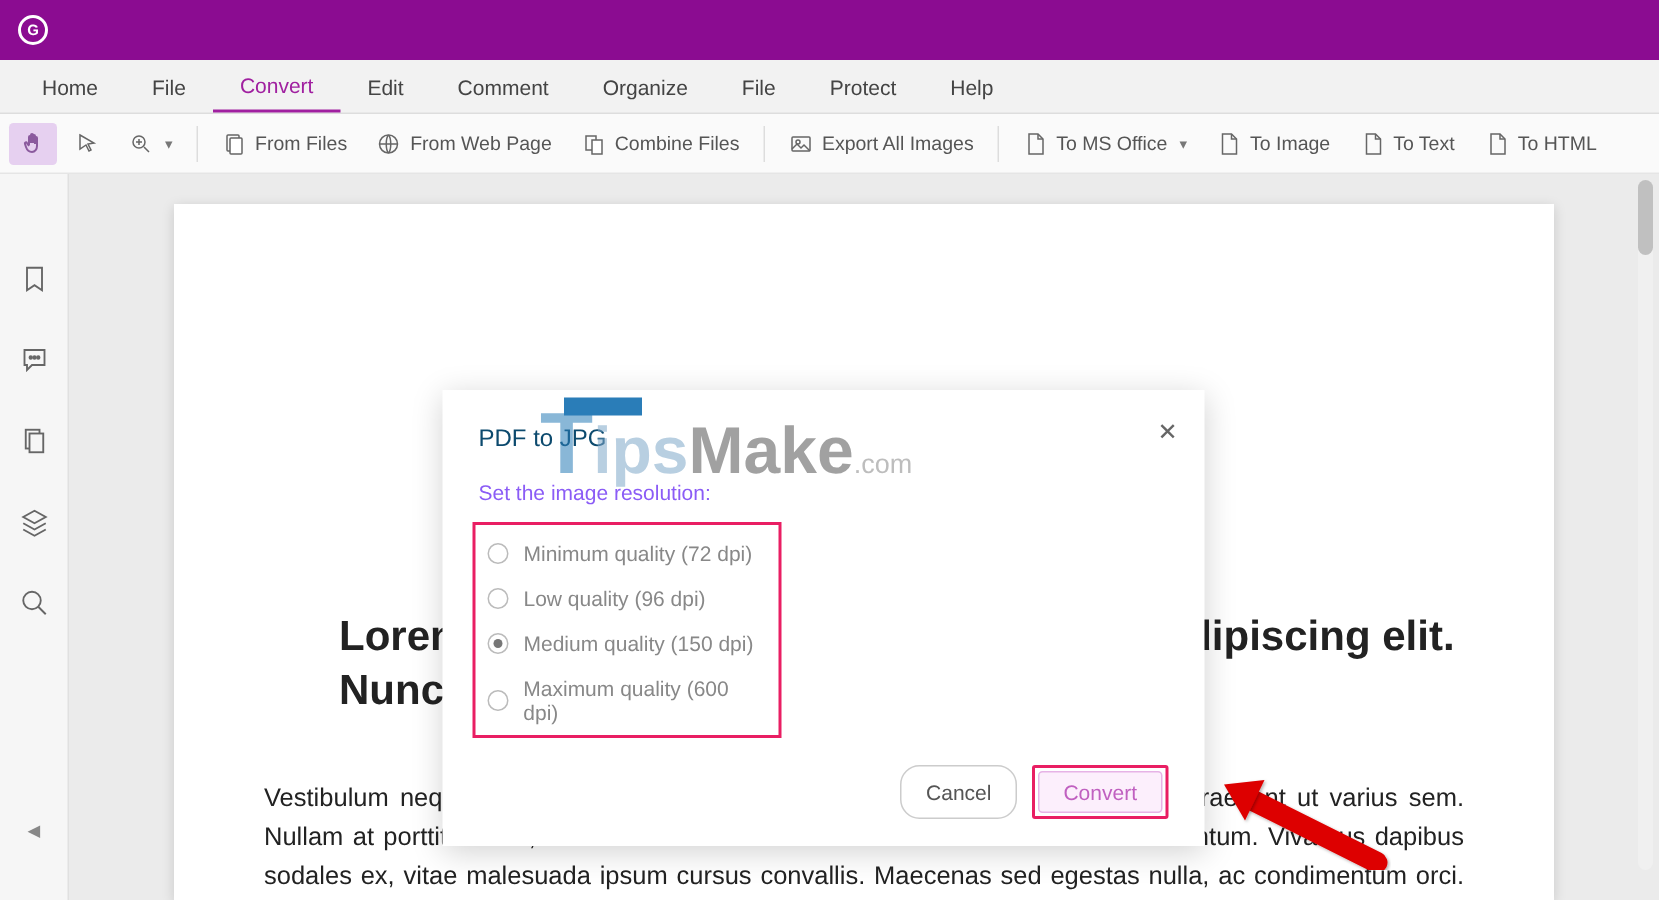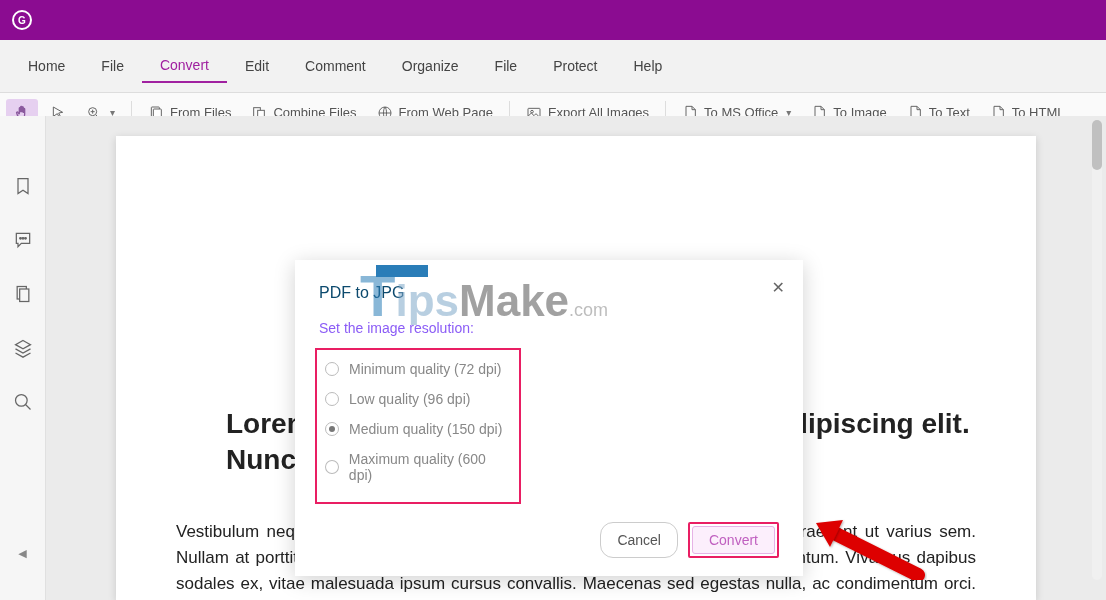--- a/index.html
+++ b/index.html
@@ -1,21 +1,21 @@
 <!DOCTYPE html>
 <html><head>
 <meta charset="utf-8">
 <style>
 * { margin: 0; padding: 0; box-sizing: border-box; font-family: 'Segoe UI', Tahoma, sans-serif; }
 body { width: 1106px; height: 600px; background: #fff; overflow: hidden; position: relative; }
 .titlebar { height: 40px; background: #8b0c91; display: flex; align-items: center; padding: 0 12px; color: #fff; }
 .titlebar .logo { width: 20px; height: 20px; border: 2px solid #fff; border-radius: 50%; display: inline-flex; align-items: center; justify-content: center; font-size: 10px; font-weight: bold; margin-right: 10px; }
 .titlebar .title { font-size: 16px; font-weight: 400; }
 .titlebar .title .online { font-style: italic; font-weight: 300; }
-.menubar { height: 53px; background: #f2f2f2; display: flex; align-items: center; padding: 0 10px; border-bottom: 1px solid #ddd; }
+.menubar { height: 36px; background: #f2f2f2; display: flex; align-items: center; padding: 0 10px; border-bottom: 1px solid #ddd; }
 .menubar .menu-item { padding: 8px 18px; font-size: 14px; color: #444; cursor: pointer; }
 .menubar .menu-item.active { color: #a020a0; border-bottom: 2px solid #a020a0; }
 .toolbar { height: 40px; background: #fafafa; display: flex; align-items: center; padding: 0 6px; gap: 4px; border-bottom: 1px solid #e5e5e5; }
 .tool-btn { display: flex; align-items: center; padding: 6px 8px; font-size: 13px; color: #555; cursor: pointer; gap: 6px; }
 .tool-btn.hand { background: #e6d0f0; border-radius: 3px; }
 .tool-btn svg, .tool-btn .icn { width: 16px; height: 16px; }
 .tool-sep { width: 1px; height: 24px; background: #ddd; margin: 0 4px; }
 .content-area { position: absolute; top: 116px; left: 0; right: 0; bottom: 0; display: flex; background: #ebebeb; }
 .sidebar { width: 46px; background: #f6f6f6; border-right: 1px solid #e0e0e0; display: flex; flex-direction: column; align-items: center; padding-top: 60px; gap: 34px; }
 .sidebar .side-icon { width: 20px; height: 20px; color: #666; cursor: pointer; }
@@ -23,21 +23,21 @@
 .page-wrap { flex: 1; display: flex; justify-content: center; padding: 20px 40px 0; position: relative; }
 .page { width: 920px; background: #fff; box-shadow: 0 2px 8px rgba(0,0,0,.15); padding: 50px 60px 0 60px; font-family: Georgia, 'Times New Roman', serif; color: #222; }
 .page h1 { font-size: 28px; font-weight: 700; line-height: 1.3; margin-bottom: 40px; text-align:left; padding-left:50px;}
 .page p { font-size: 17px; line-height: 1.55; text-align: justify; }
 .scrollbar { position: absolute; right: 4px; top: 120px; width: 10px; height: 460px; background: #f0f0f0; border-radius: 5px; }
 .scrollbar .thumb { width: 10px; height: 50px; background: #c0c0c0; border-radius: 5px; position: absolute; top: 0; }
 .dialog { position: absolute; left: 295px; top: 260px; width: 508px; background: #fff; box-shadow: 0 4px 20px rgba(0,0,0,.18); padding: 24px 24px 18px; }
 .dialog .dlg-title { font-size: 16px; color: #0c4a6e; font-weight: 400; margin-bottom: 18px; }
 .dialog .close { position: absolute; top: 18px; right: 18px; font-size: 16px; color: #666; cursor: pointer; background:none;border:none;}
 .dialog .sub { font-size: 14px; color: #8b5cf6; margin-bottom: 12px; }
-.radio-group { border: 2px solid #e91e63; padding: 4px 8px 12px; width: 206px; margin-left:-4px; }
+.radio-group { border: 2px solid #e91e63; padding: 4px 8px 0; width: 206px; margin-left:-4px; }
 .radio-opt { display: flex; align-items: center; gap: 10px; padding: 7px 0; font-size: 14px; color: #888; cursor: pointer; }
 .radio-opt .radio { width: 14px; height: 14px; border: 1px solid #bbb; border-radius: 50%; display: inline-flex; align-items: center; justify-content: center; }
 .radio-opt.selected .radio::after { content: ''; width: 6px; height: 6px; background: #777; border-radius: 50%; }
 .dlg-buttons { display: flex; justify-content: flex-end; gap: 10px; margin-top: 18px; }
 .btn { padding: 6px 16px; font-size: 14px; border: 1px solid #ccc; background: #fff; border-radius: 13px; cursor: pointer; color: #555; }
 .btn.primary-wrap { border: 2px solid #e91e63; padding: 2px; border-radius: 2px;}
 .btn.primary { border: 1px solid #e6b3e6; background: #fceffc; color: #c060c0; padding: 5px 16px; border-radius:3px;}
 
 .watermark { position: absolute; left: 360px; top: 262px; font-size: 44px; font-weight: 700; color: #7fa8c9; opacity: .55; pointer-events: none; font-family: Arial, sans-serif; z-index:5;}
 .watermark .t { color:#2a7db8; font-size:58px; font-weight:900;}
@@ -88,31 +88,31 @@
   <div class="tool-sep"></div>
   <div class="tool-btn">
     <svg class="icn" viewBox="0 0 24 24" fill="none" stroke="#666" stroke-width="1.5">
         <rect x="5" y="3" width="12" height="16" rx="1"></rect>
         <rect x="8" y="6" width="12" height="16" rx="1" fill="#fff"></rect>
       </svg>
     <span>From Files</span>
   </div>
   <div class="tool-btn">
     <svg class="icn" viewBox="0 0 24 24" fill="none" stroke="#666" stroke-width="1.5">
+        <circle cx="12" cy="12" r="9"></circle>
+        <path d="M3 12h18M12 3c3 3 3 15 0 18M12 3c-3 3-3 15 0 18"></path>
+      </svg>
+    <span>From Web Page</span>
+  </div>
+  <div class="tool-btn">
+    <svg class="icn" viewBox="0 0 24 24" fill="none" stroke="#666" stroke-width="1.5">
         <rect x="4" y="4" width="10" height="14"></rect>
         <rect x="10" y="8" width="10" height="14" fill="#fff"></rect>
       </svg>
     <span>Combine Files</span>
-  </div>
-  <div class="tool-btn">
-    <svg class="icn" viewBox="0 0 24 24" fill="none" stroke="#666" stroke-width="1.5">
-        <circle cx="12" cy="12" r="9"></circle>
-        <path d="M3 12h18M12 3c3 3 3 15 0 18M12 3c-3 3-3 15 0 18"></path>
-      </svg>
-    <span>From Web Page</span>
   </div>
   <div class="tool-sep"></div>
   <div class="tool-btn">
     <svg class="icn" viewBox="0 0 24 24" fill="none" stroke="#666" stroke-width="1.5">
         <rect x="3" y="5" width="18" height="14" rx="1"></rect>
         <circle cx="9" cy="10" r="2"></circle>
         <path d="M3 17l5-5 4 4 3-3 6 6"></path>
       </svg>
     <span>Export All Images</span>
   </div>

